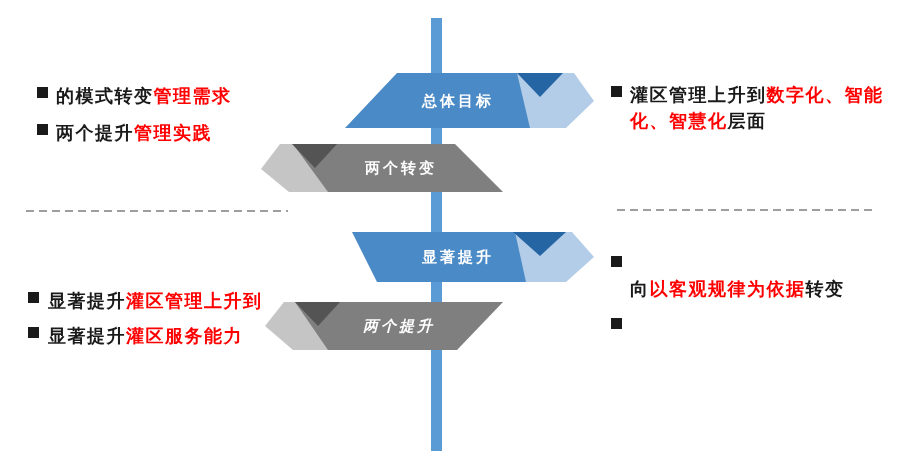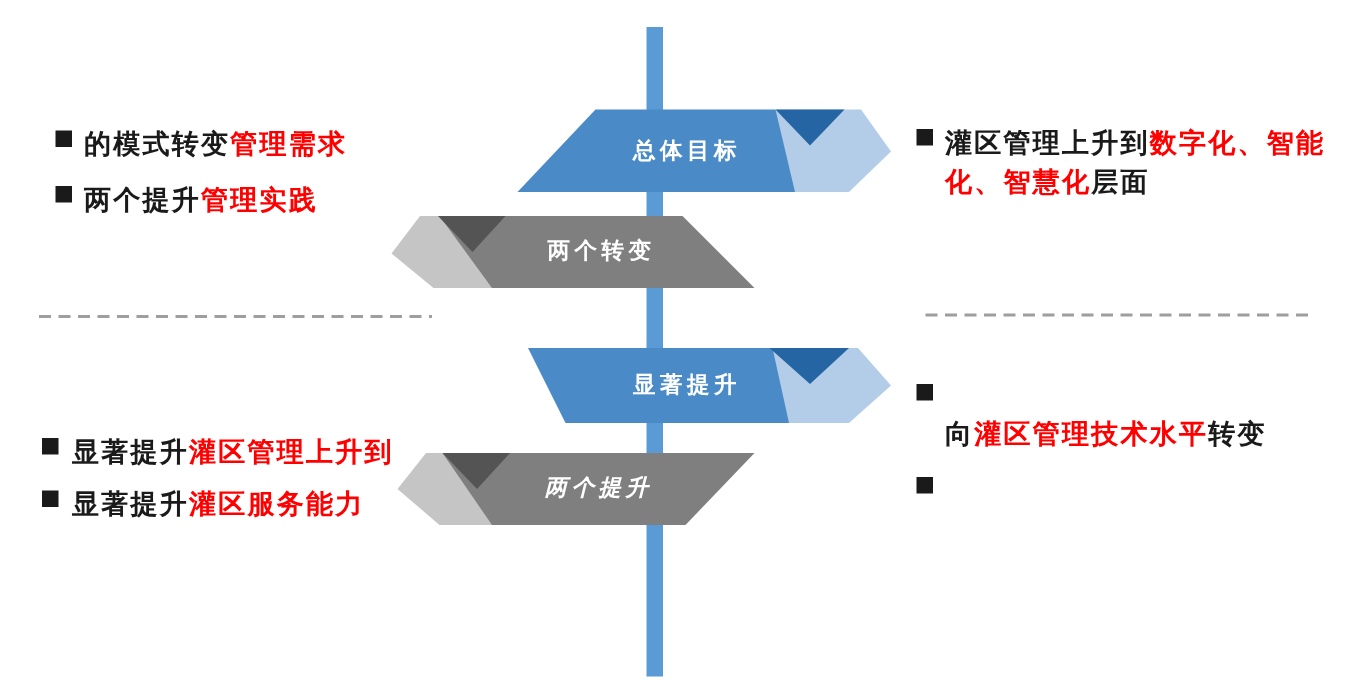--- a/index.html
+++ b/index.html
@@ -72,17 +72,17 @@
   <span class="sq" style="left:28px;top:292px;"></span>
   <div class="bullet-text" style="left:48px;top:288px;"><span>显著提升</span><span class="red">灌区管理上升到</span></div>
 
   <span class="sq" style="left:28px;top:327px;"></span>
   <div class="bullet-text" style="left:48px;top:323px;"><span>显著提升</span><span class="red">灌区服务能力</span></div>
 
   <span class="sq" style="left:611px;top:86px;"></span>
   <div class="bullet-text" style="left:630px;top:82px;"><span>灌区管理上升到</span><span class="red">数字化、智能</span><br><span class="red">化、智慧化</span><span>层面</span></div>
 
   <span class="sq" style="left:611px;top:256px;"></span>
-  <div class="bullet-text tight" style="left:630px;top:252px;"><br><span>向</span><span class="red">灌区管理技术水平</span><span>转变</span></div>
+  <div class="bullet-text tight" style="left:630px;top:252px;"><br><span>向</span><span class="red">以客观规律为依据</span><span>转变</span></div>
 
   <span class="sq" style="left:611px;top:318px;"></span>
 
 </div>
 
 </body></html>

